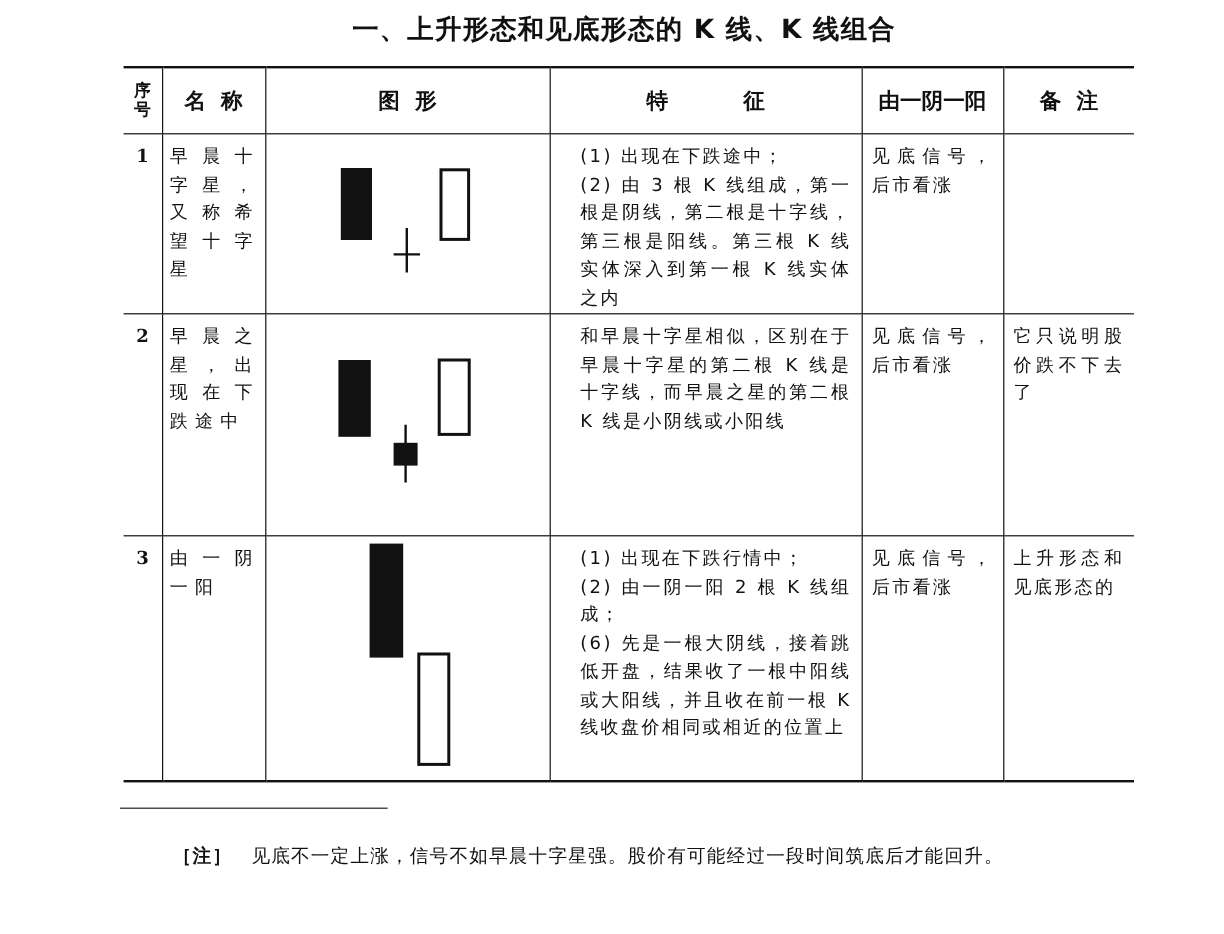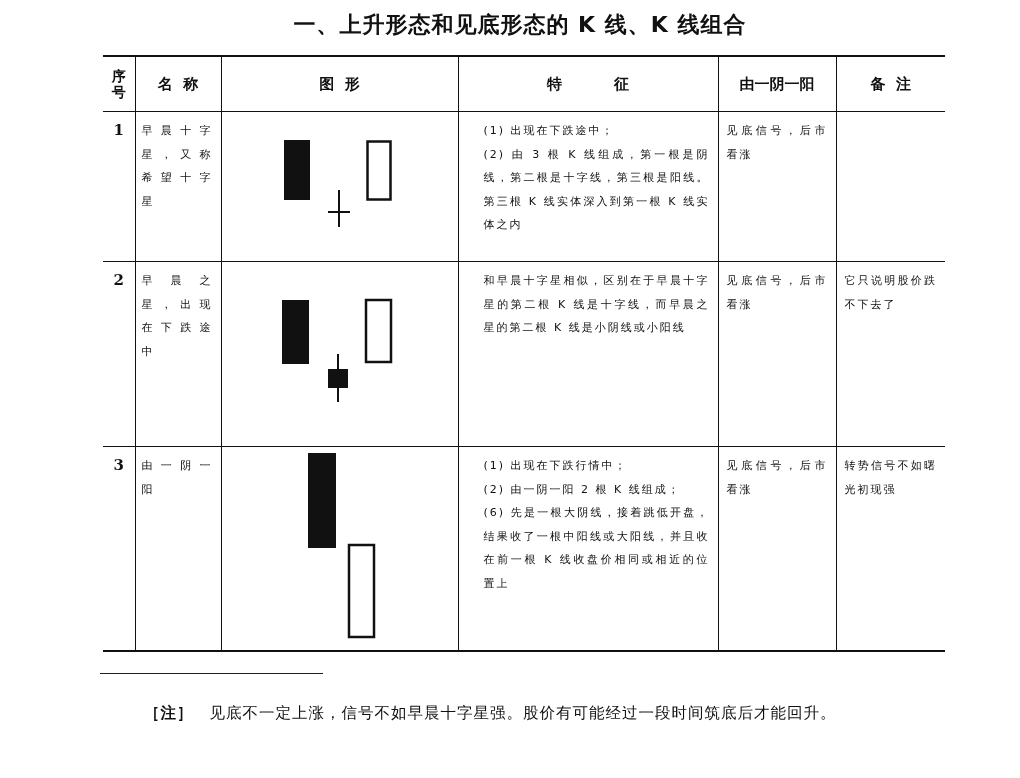--- a/index.html
+++ b/index.html
@@ -42,38 +42,38 @@
   }
   table.kline tr:first-child th { border-top: 2.5px solid #111; }
   table.kline th:first-child, table.kline td:first-child { border-left: none; }
   table.kline th:last-child, table.kline td:last-child { border-right: none; }
   table.kline thead th {
     height: 54px;
     border-bottom: 1.5px solid #111;
     vertical-align: middle;
     text-align: center;
     font-family: "DejaVu Sans", "Liberation Sans", sans-serif;
-    font-size: 15px;
+    font-size: 18px;
     font-weight: bold;
   }
   .th-seq {
     font-size: 14px !important;
     line-height: 16px;
   }
   .th-seq span { display: block; }
   table.kline tbody td { border-bottom: 1.5px solid #111; }
   table.kline tbody tr:last-child td { border-bottom: 2.5px solid #111; }
   .cell-seq {
     text-align: center;
     font-size: 15px;
     font-weight: bold;
     padding-top: 9px !important;
   }
   .cell-text {
-    font-size: 11px;
+    font-size: 15px;
     line-height: 23.5px;
     padding: 7px 8px 0 8px !important;
     letter-spacing: 2px;
     font-family: "DejaVu Sans", "Liberation Sans", sans-serif;
     text-align: justify;
   }
   .cell-name {
     letter-spacing: 6px;
     padding: 7px 4px 0 6px !important;
   }
@@ -178,21 +178,21 @@
           <rect x="86" y="6" width="28" height="95" fill="#111"></rect>
           <rect x="127" y="98" width="25" height="92" fill="#fff" stroke="#111" stroke-width="2.5"></rect>
         </svg>
       </td>
       <td class="cell-text">
         <span class="feature-line">(1) 出现在下跌行情中；</span>
         <span class="feature-line">(2) 由一阴一阳 2 根 K 线组成；</span>
         <span class="feature-line">(6) 先是一根大阴线，接着跳低开盘，结果收了一根中阳线或大阳线，并且收在前一根 K 线收盘价相同或相近的位置上</span>
       </td>
       <td class="cell-text">见底信号，后市看涨</td>
-      <td class="cell-text">转势信号不如曙光初现强</td>
+      <td class="cell-text">上升形态和见底形态的</td>
     </tr>
   </tbody>
 </table>
 
 <div class="footnote-rule"></div>
 
 <div class="note">
   <span class="note-tag">［注］</span><span>见底不一定上涨，信号不如早晨十字星强。股价有可能经过一段时间筑底后才能回升。</span>
 </div>
 

